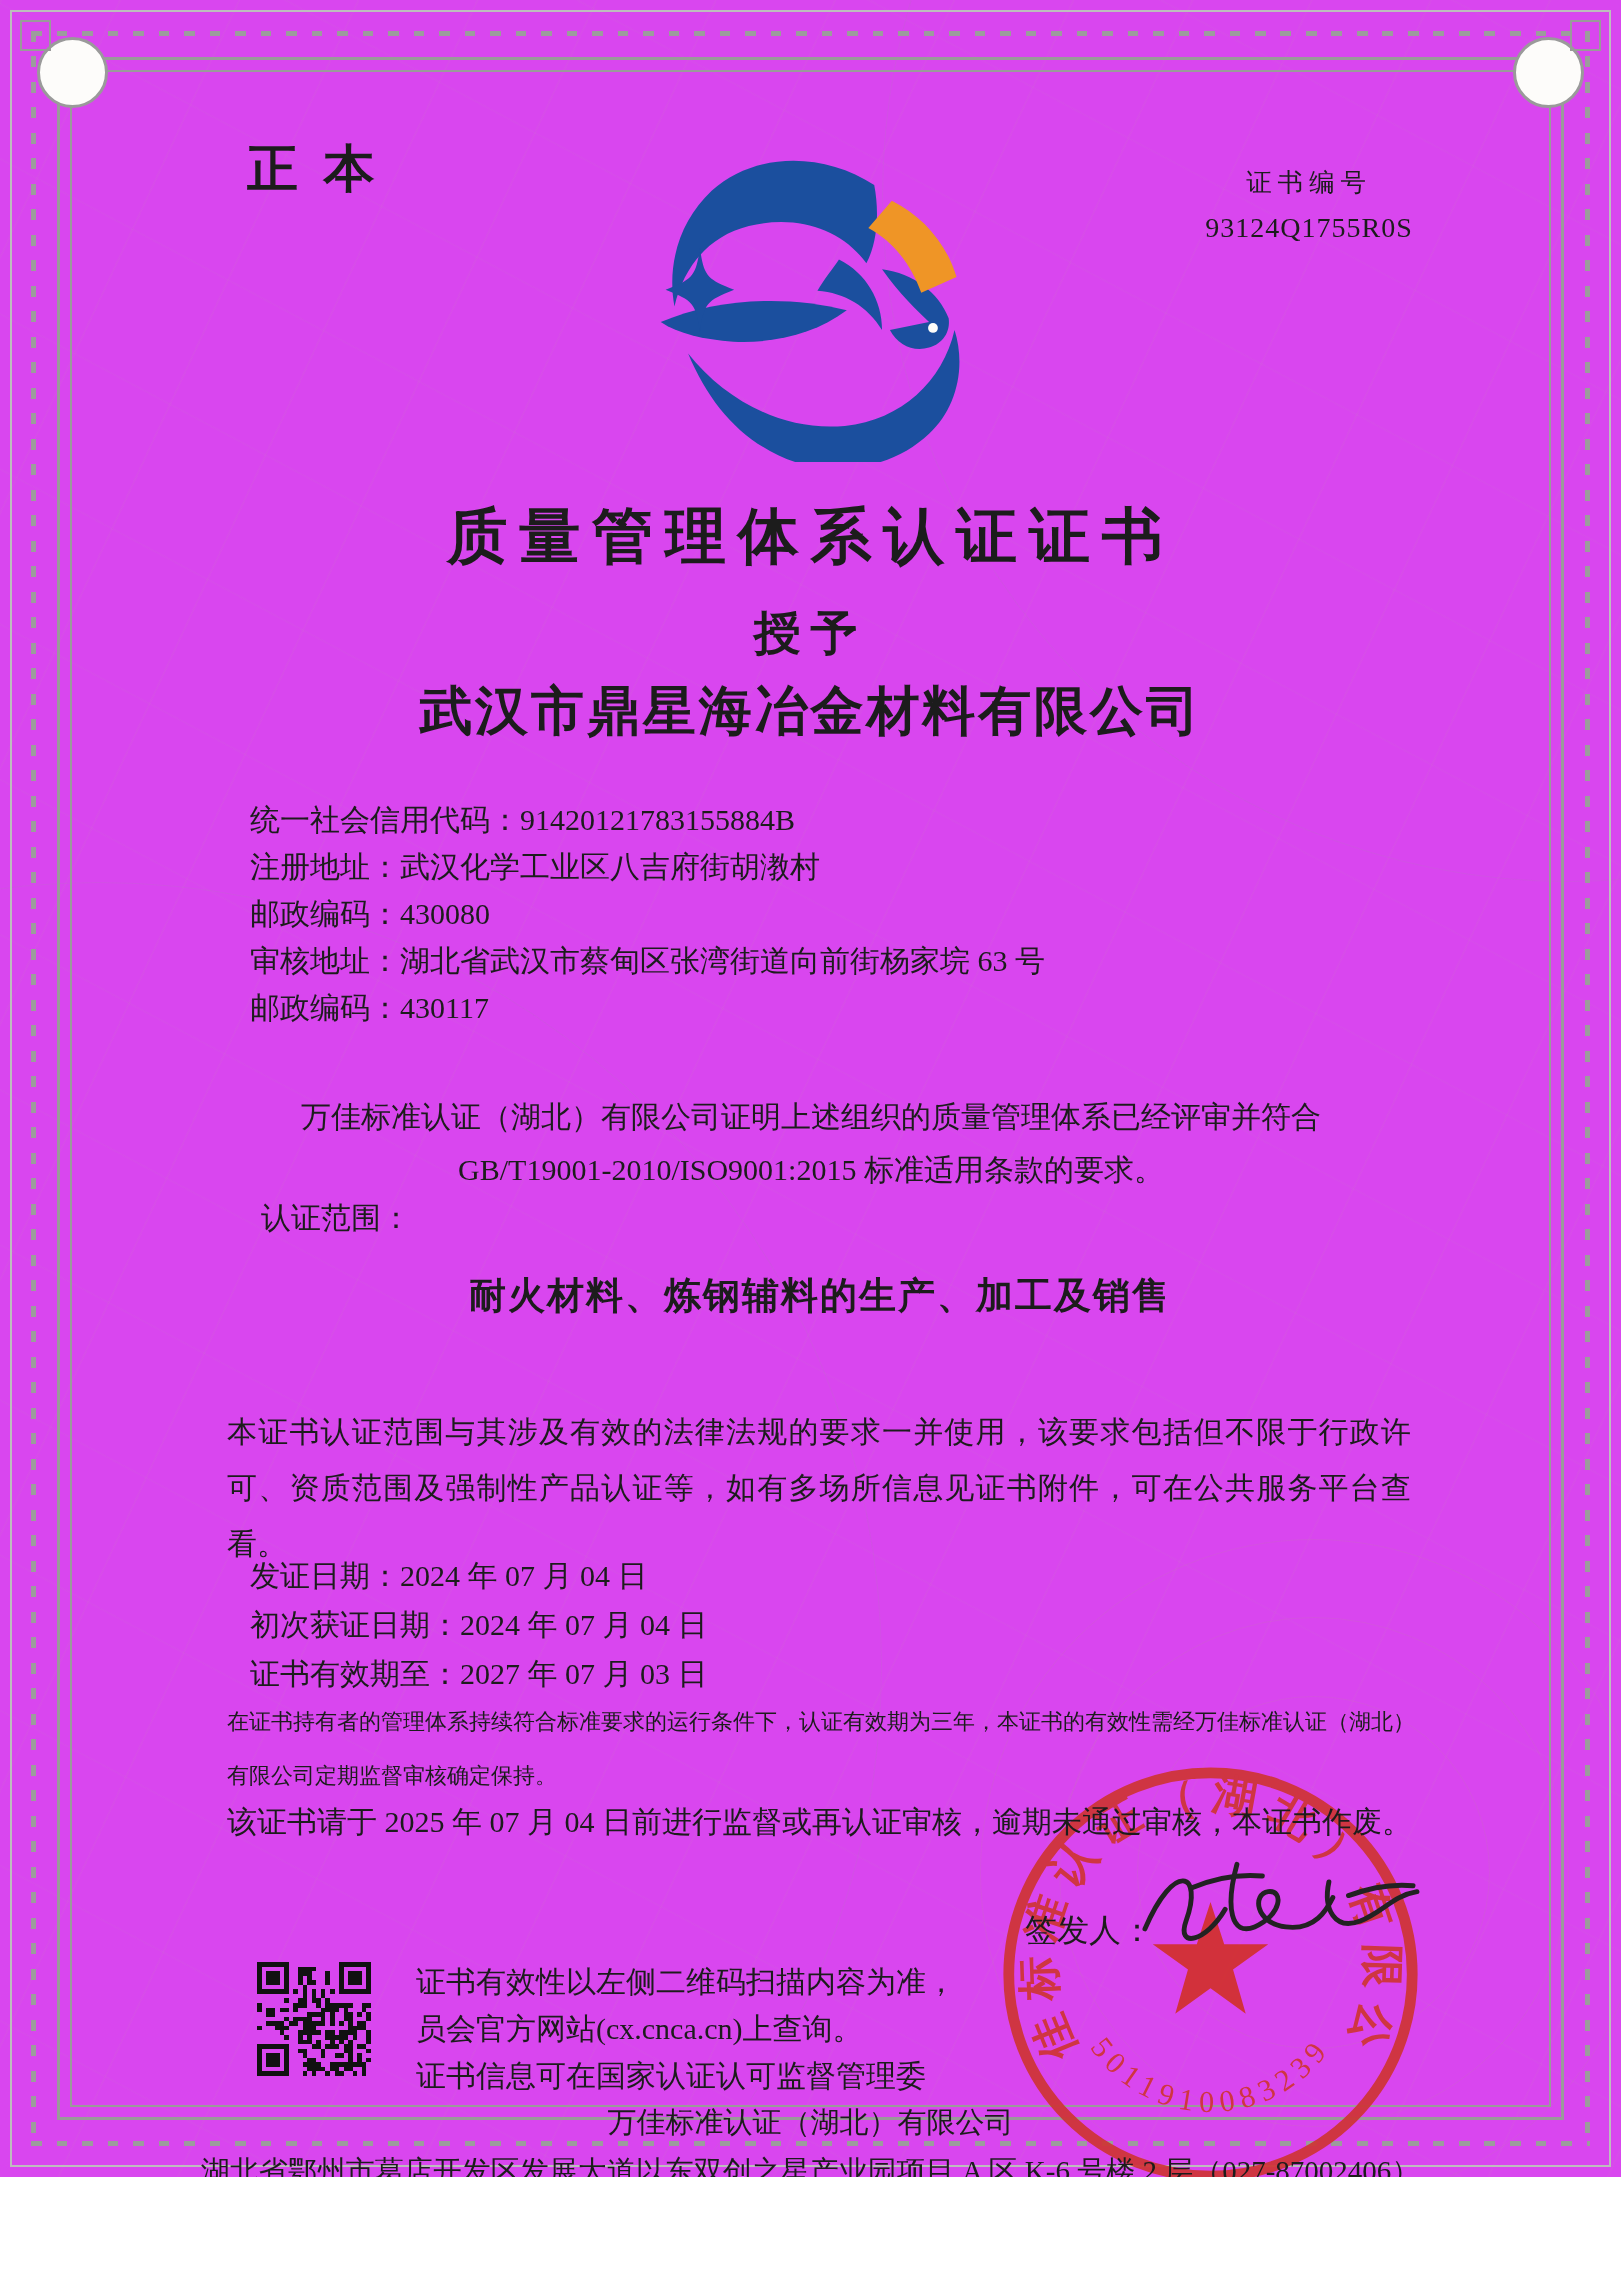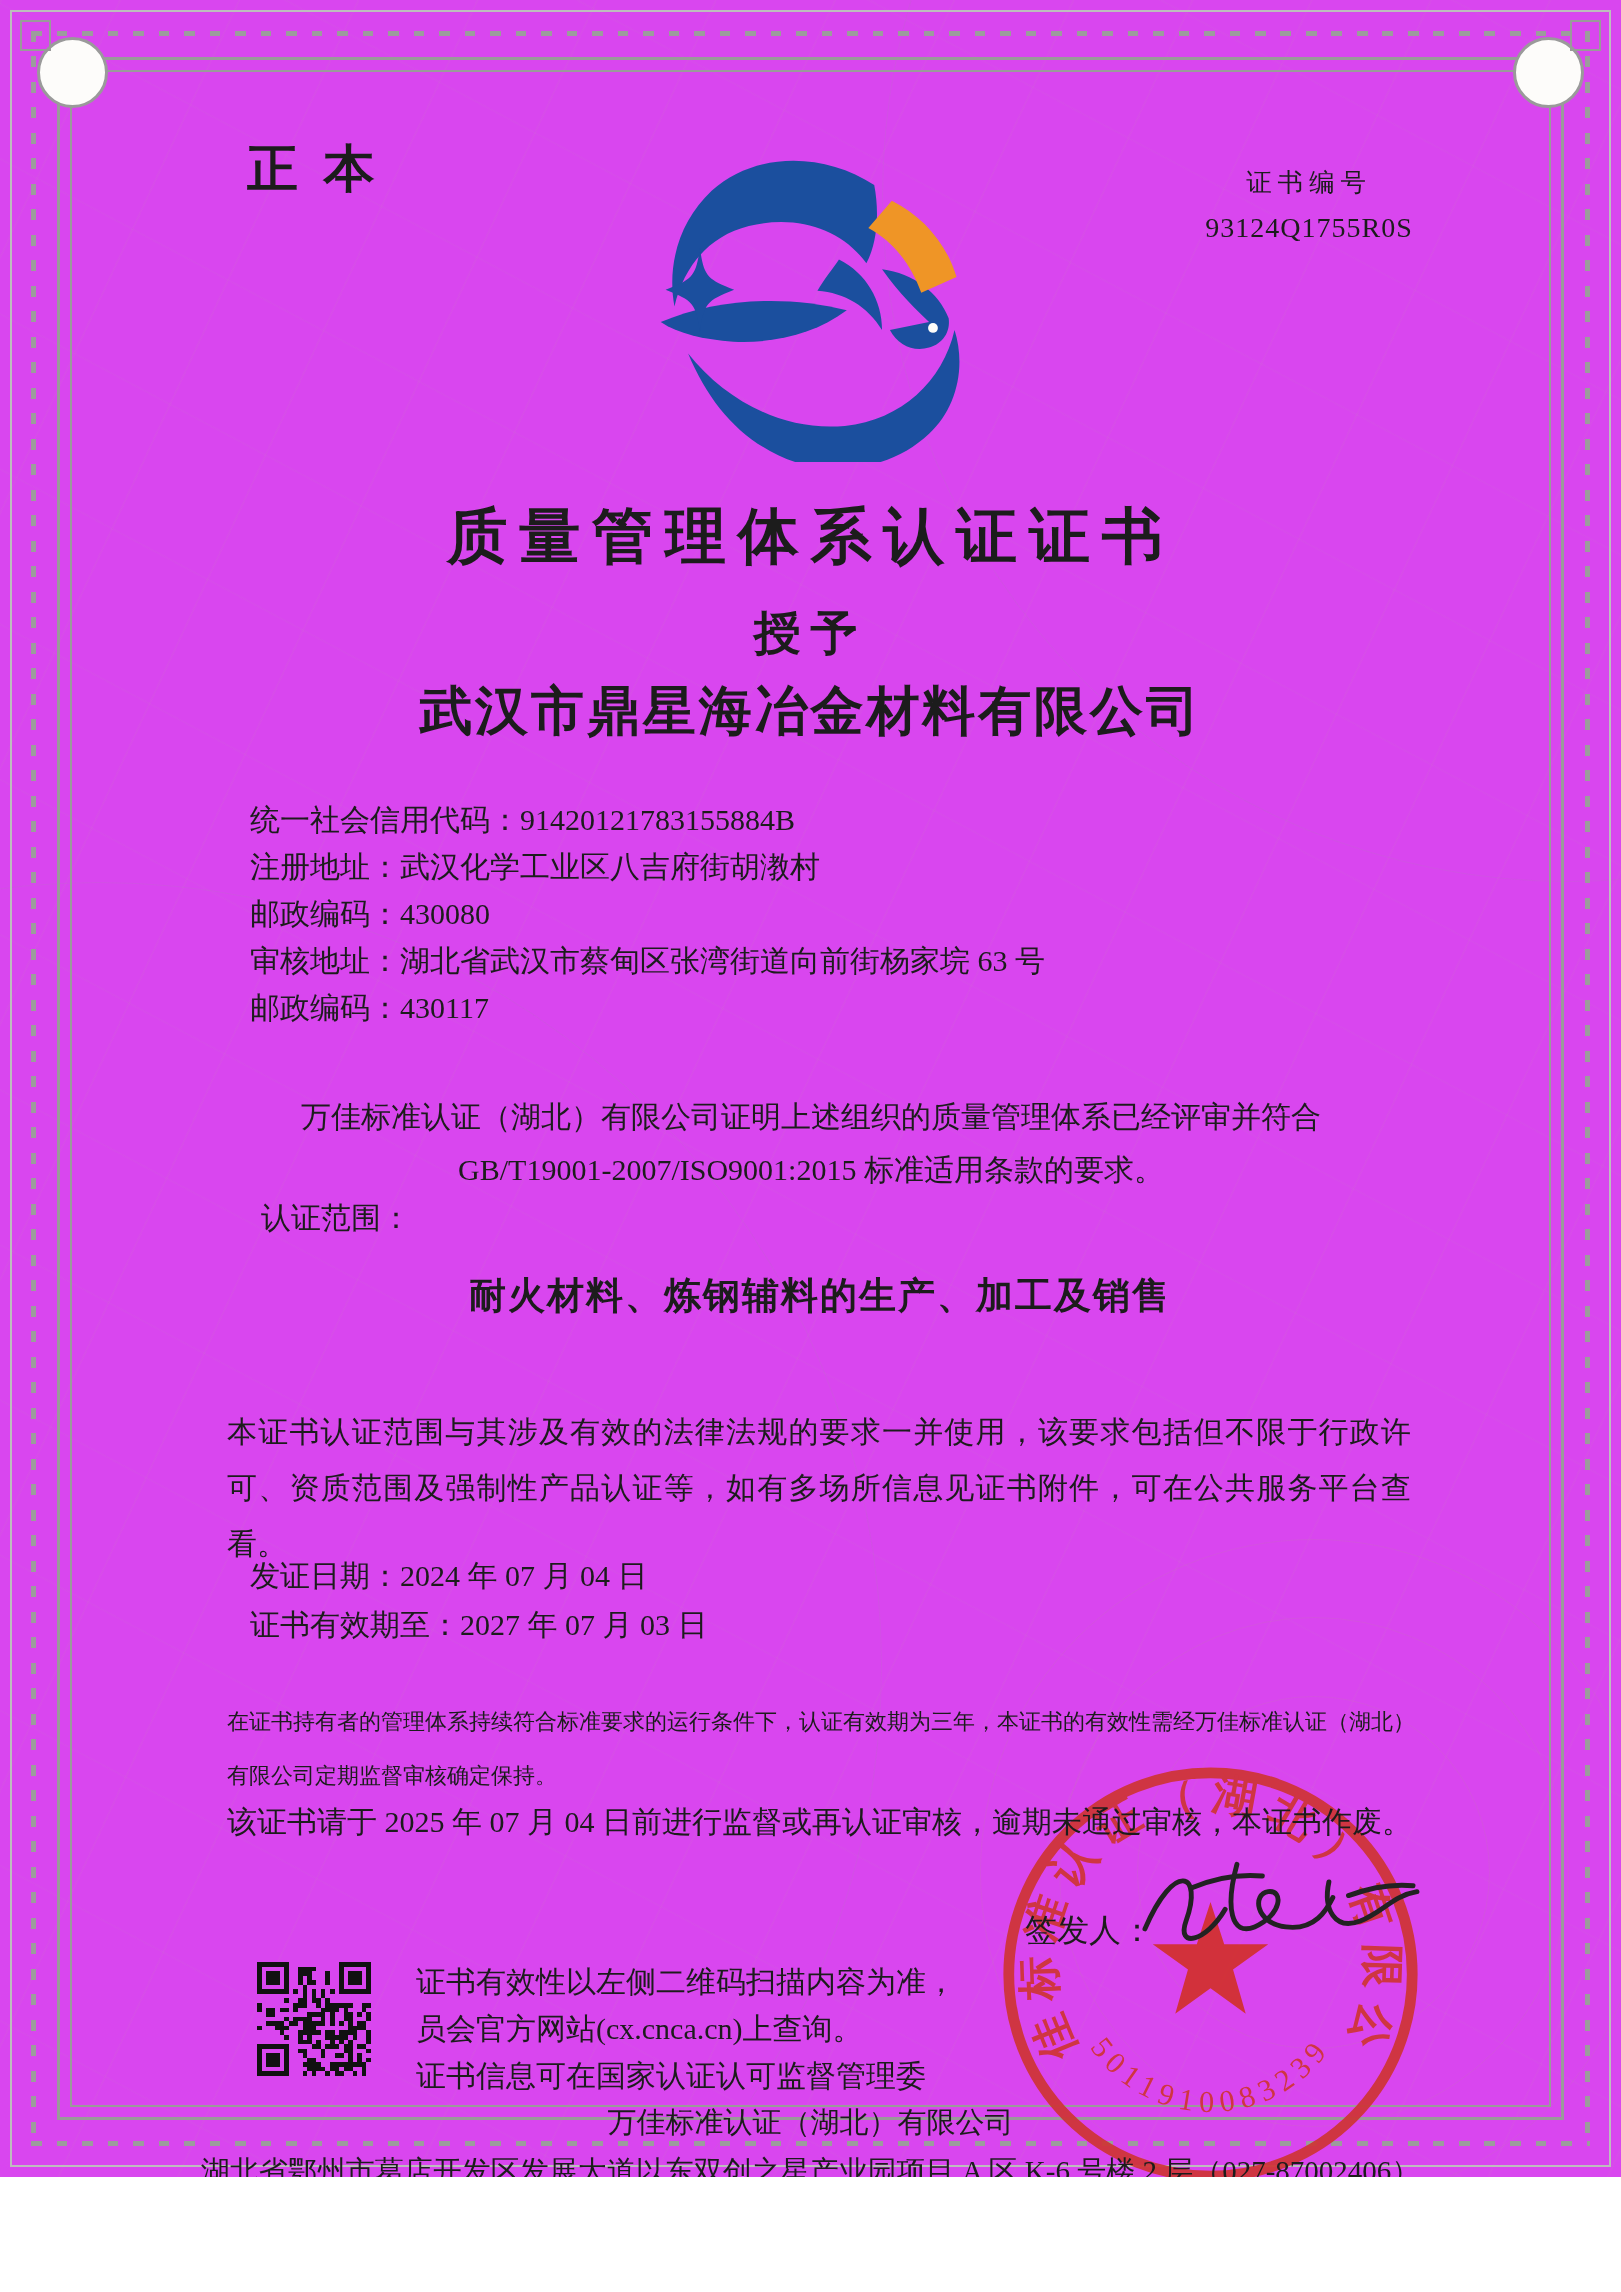--- a/index.html
+++ b/index.html
@@ -122,30 +122,31 @@
   <div class="abs info z">
     <div>统一社会信用代码：91420121783155884B</div>
     <div>注册地址：武汉化学工业区八吉府街胡漖村</div>
     <div>邮政编码：430080</div>
     <div>审核地址：湖北省武汉市蔡甸区张湾街道向前街杨家垸 63 号</div>
     <div>邮政编码：430117</div>
   </div>
 
   <div class="abs statement z">
     <div>万佳标准认证（湖北）有限公司证明上述组织的质量管理体系已经评审并符合</div>
-    <div>GB/T19001-2007/ISO9001:2015 标准适用条款的要求。</div>
+    <div>GB/T19001-2010/ISO9001:2015 标准适用条款的要求。</div>
   </div>
 
   <div class="abs scope-label z">认证范围：</div>
   <div class="abs scope z">耐火材料、炼钢辅料的生产、加工及销售</div>
 
   <div class="abs legal z">本证书认证范围与其涉及有效的法律法规的要求一并使用，该要求包括但不限于行政许可、资质范围及强制性产品认证等，如有多场所信息见证书附件，可在公共服务平台查看。</div>
 
   <div class="abs dates z">
     <div>发证日期：2024 年 07 月 04 日</div>
+    <div>初次获证日期：2024 年 07 月 04 日</div>
     <div>证书有效期至：2027 年 07 月 03 日</div>
   </div>
   <div class="abs validity z">在证书持有者的管理体系持续符合标准要求的运行条件下，认证有效期为三年，本证书的有效性需经万佳标准认证（湖北）有限公司定期监督审核确定保持。</div>
   <div class="abs renewal z">该证书请于 2025 年 07 月 04 日前进行监督或再认证审核，逾期未通过审核，本证书作废。</div>
 
   <div class="abs qr z" id="qr"><svg viewBox="0 0 116 116" width="114" height="114" shape-rendering="crispEdges">
         <rect x="0" y="0" width="4.64" height="4.64" fill="#111"></rect>
         <rect x="4.64" y="0" width="4.64" height="4.64" fill="#111"></rect>
         <rect x="9.28" y="0" width="4.64" height="4.64" fill="#111"></rect>
         <rect x="13.919999999999998" y="0" width="4.64" height="4.64" fill="#111"></rect>

